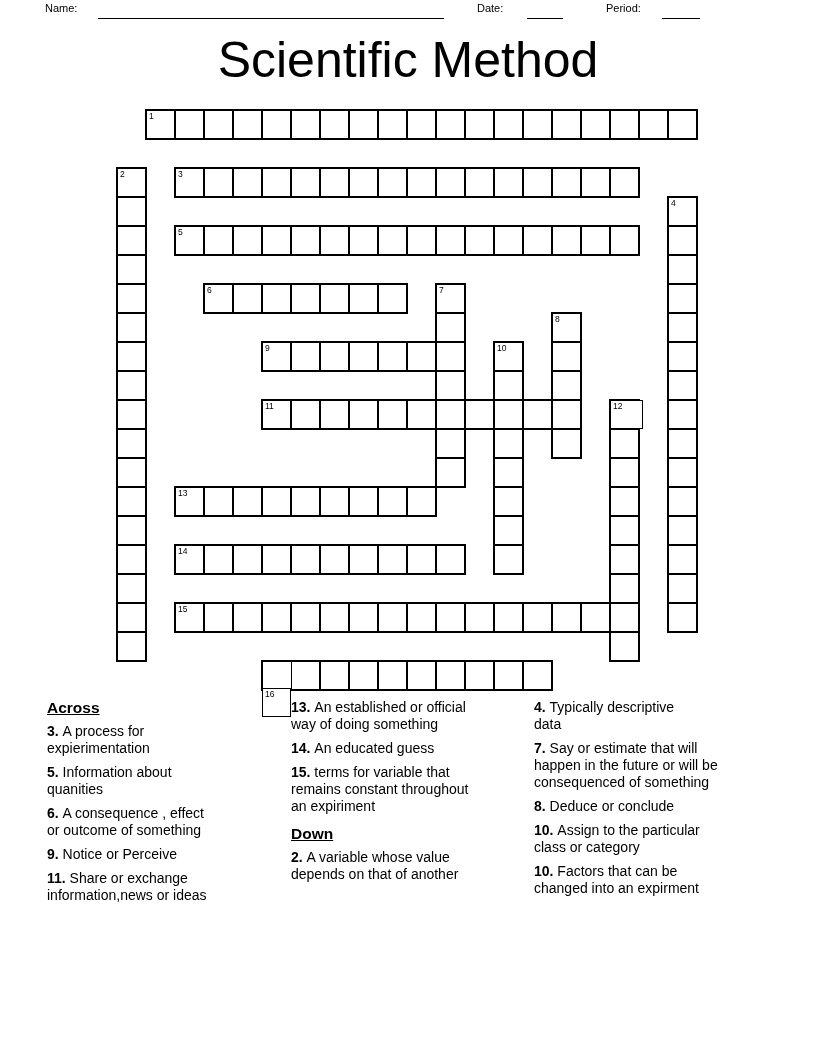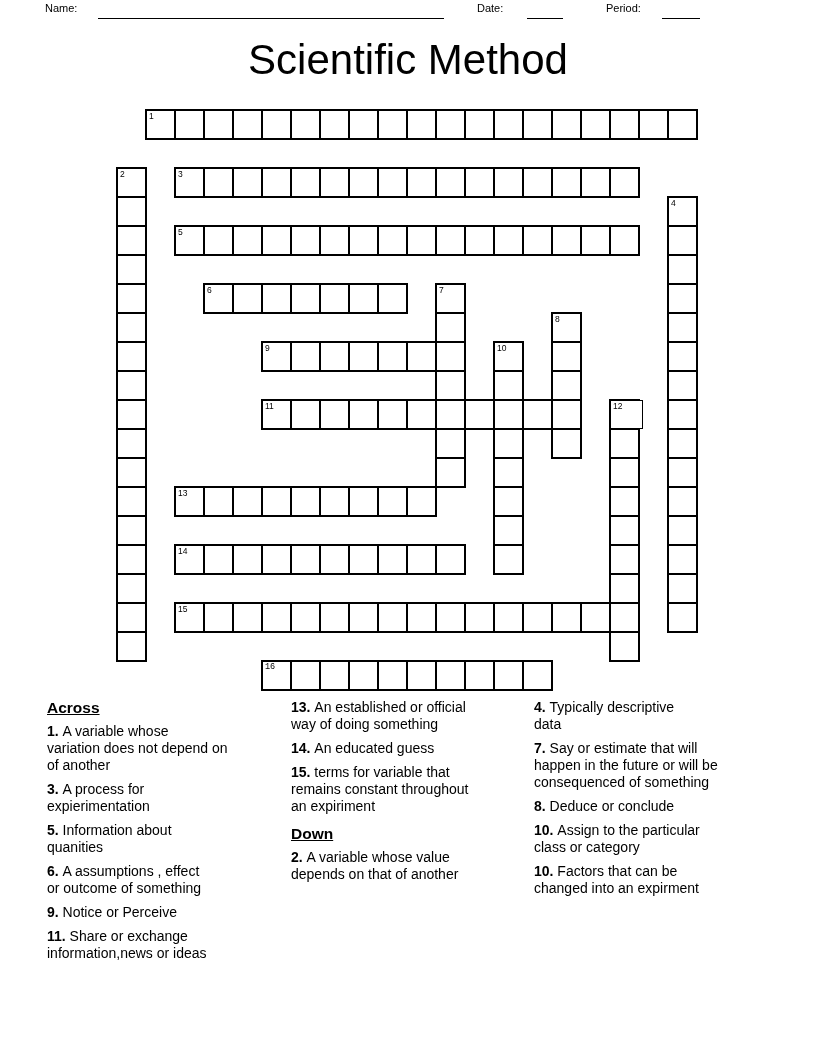--- a/index.html
+++ b/index.html
@@ -6,21 +6,21 @@
   body {
     width:816px; height:1056px; position:relative;
     background:#ffffff; overflow:hidden;
     font-family:"Liberation Sans", sans-serif;
     color:#000;
   }
   .hdr-label { position:absolute; top:2px; font-size:11px; }
   .blank-line { position:absolute; top:2px; height:16px; border-bottom:1.5px solid #000; }
   #page-title {
     position:absolute; top:36px; left:0; width:100%;
-    text-align:center; font-size:42px; line-height:48px;
+    text-align:center; font-size:50px; line-height:48px;
   }
   #crossword-grid { position:absolute; left:117px; top:110px; width:580px; height:580px; }
   .word-outline { position:absolute; border:2px solid #000; box-sizing:border-box; }
   .cell {
     position:absolute; width:29px; height:29px; box-sizing:border-box;
     border:1px solid #000; background:#fff;
   }
   .cellnum {
     position:absolute; top:0px; left:2px;
     font-size:8.5px; line-height:10px;
@@ -259,45 +259,42 @@
     <div class="cell" style="left: 203px; top: 493px;"></div>
     <div class="cell" style="left: 232px; top: 493px;"></div>
     <div class="cell" style="left: 261px; top: 493px;"></div>
     <div class="cell" style="left: 290px; top: 493px;"></div>
     <div class="cell" style="left: 319px; top: 493px;"></div>
     <div class="cell" style="left: 348px; top: 493px;"></div>
     <div class="cell" style="left: 377px; top: 493px;"></div>
     <div class="cell" style="left: 406px; top: 493px;"></div>
     <div class="cell" style="left: 435px; top: 493px;"></div>
     <div class="cell" style="left: 464px; top: 493px;"></div>
-    <div class="cell" style="left: 145px; top: 551px; font-family: Liberation Mono, monospace;">
+    <div class="cell" style="left: 145px; top: 578px;">
       <span class="cellnum">16</span>
     </div>
     <div class="cell" style="left: 174px; top: 551px;"></div>
     <div class="cell" style="left: 203px; top: 551px;"></div>
     <div class="cell" style="left: 232px; top: 551px;"></div>
     <div class="cell" style="left: 261px; top: 551px;"></div>
     <div class="cell" style="left: 290px; top: 551px;"></div>
     <div class="cell" style="left: 319px; top: 551px;"></div>
     <div class="cell" style="left: 348px; top: 551px;"></div>
     <div class="cell" style="left: 377px; top: 551px;"></div>
     <div class="cell" style="left: 406px; top: 551px;"></div>
   </div>
 
 <div class="clue-col" id="clue-col-1">
   <h2 class="clue-header">Across</h2>
   <div>
-      <p class="clue"><b>1. </b><span>A variable whose
-variation does not depend on
-of another</span></p>
       <p class="clue"><b>3. </b><span>A process for
 expierimentation</span></p>
       <p class="clue"><b>5. </b><span>Information about
 quanities</span></p>
-      <p class="clue"><b>6. </b><span>A assumptions , effect
+      <p class="clue"><b>6. </b><span>A consequence , effect
 or outcome of something</span></p>
       <p class="clue"><b>9. </b><span>Notice or Perceive</span></p>
       <p class="clue"><b>11. </b><span>Share or exchange
 information,news or ideas</span></p>
     </div>
 </div>
 
 <div class="clue-col" id="clue-col-2">
   <div>
       <p class="clue"><b>13. </b><span>An established or official

